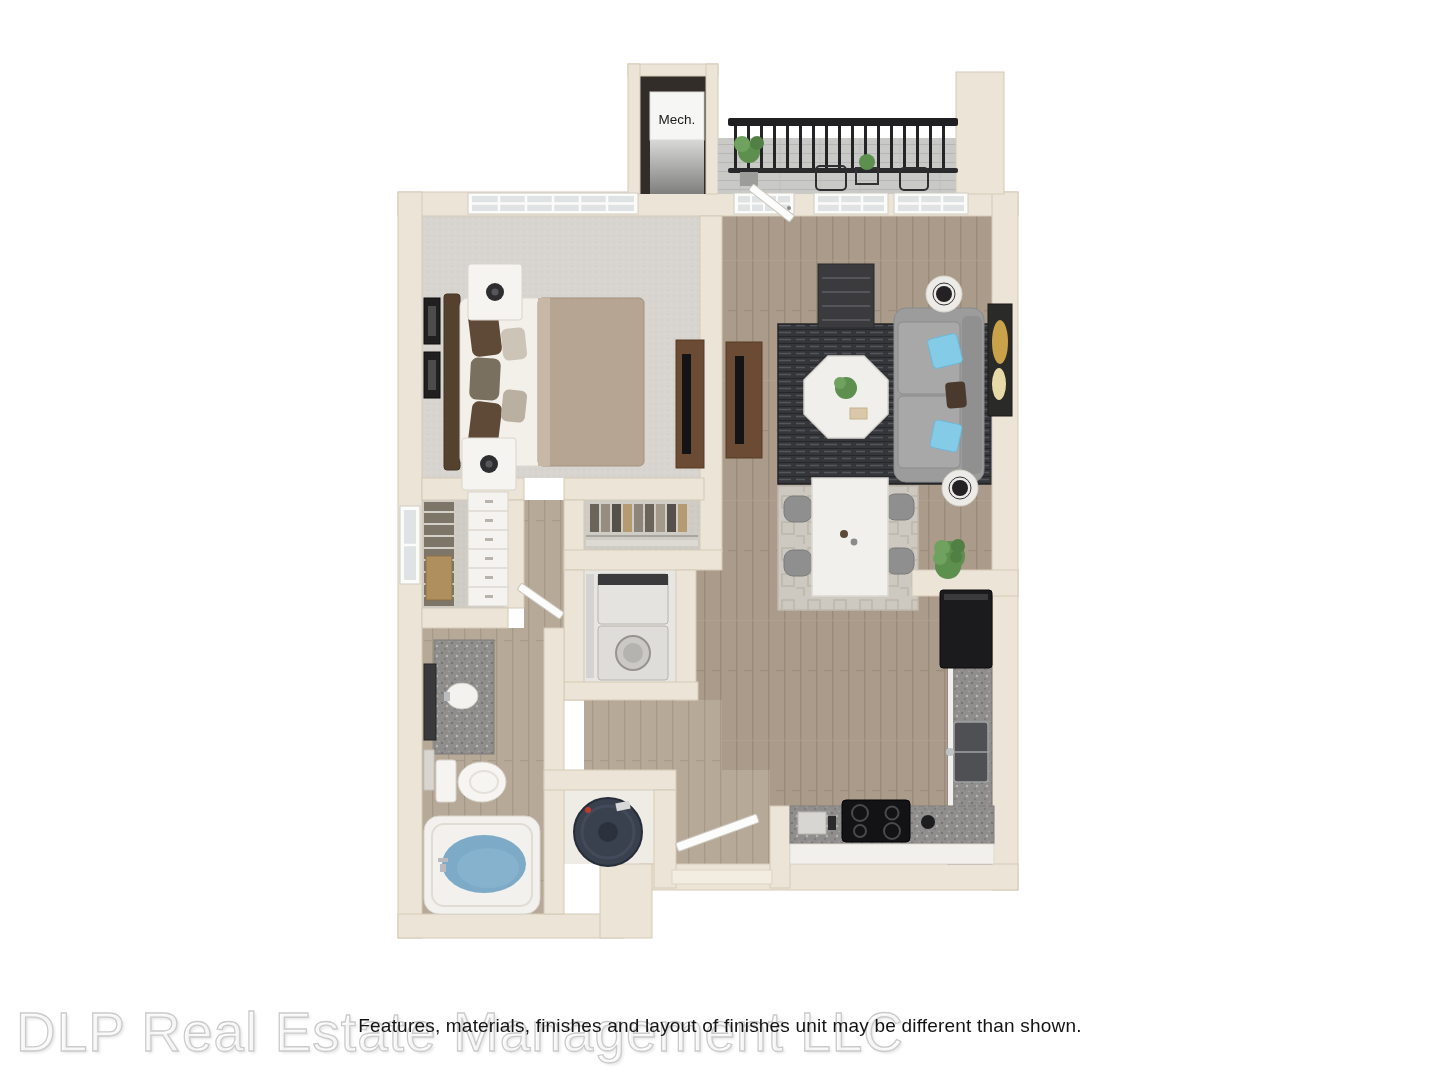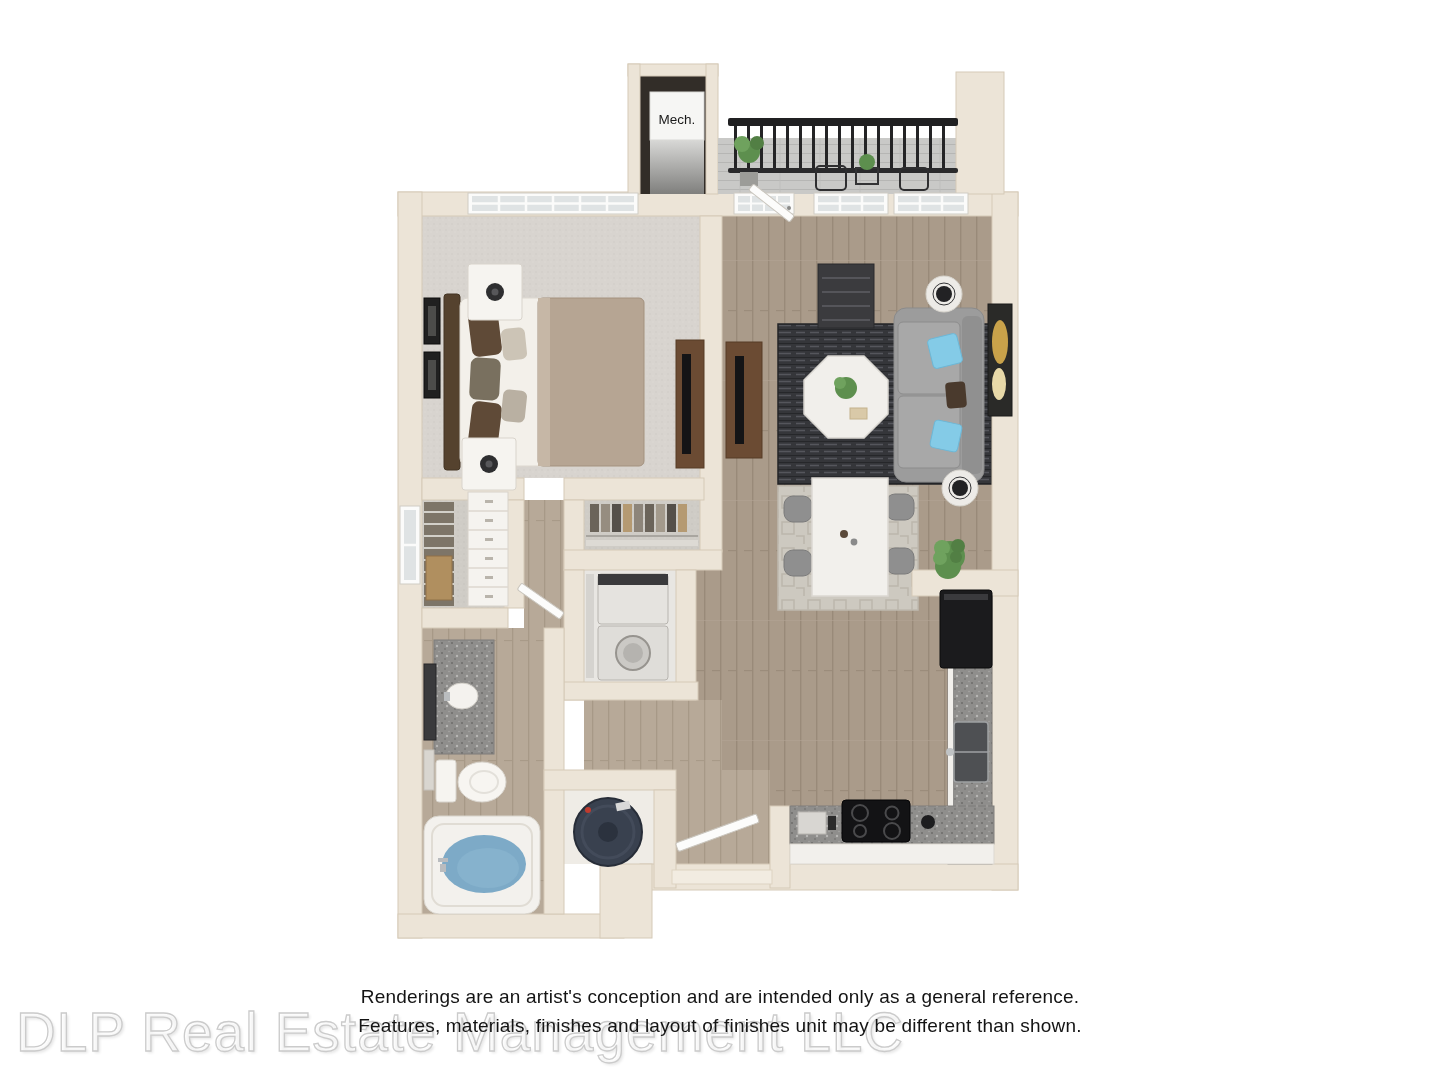--- a/index.html
+++ b/index.html
@@ -447,15 +447,14 @@
   </g>
 
   <g>
     <rect class="doorleaf" x="740" y="215" width="52" height="8" rx="2" transform="rotate(38 792 219)"></rect>
     <rect class="doorleaf" x="510" y="612" width="52" height="8" rx="2" transform="rotate(35 562 616)"></rect>
     <rect class="doorleaf" x="678" y="842" width="86" height="9" rx="2" transform="rotate(-20 680 850)"></rect>
   </g>
 </svg>
 
   <div class="watermark">DLP Real Estate Management LLC</div>
-  <div class="disclaimer d1">Renderings are an artist's conception and are intended only as a general reference.</div>
   <div class="disclaimer d2">Features, materials, finishes and layout of finishes unit may be different than shown.</div>
 </div>
 
 </body></html>

